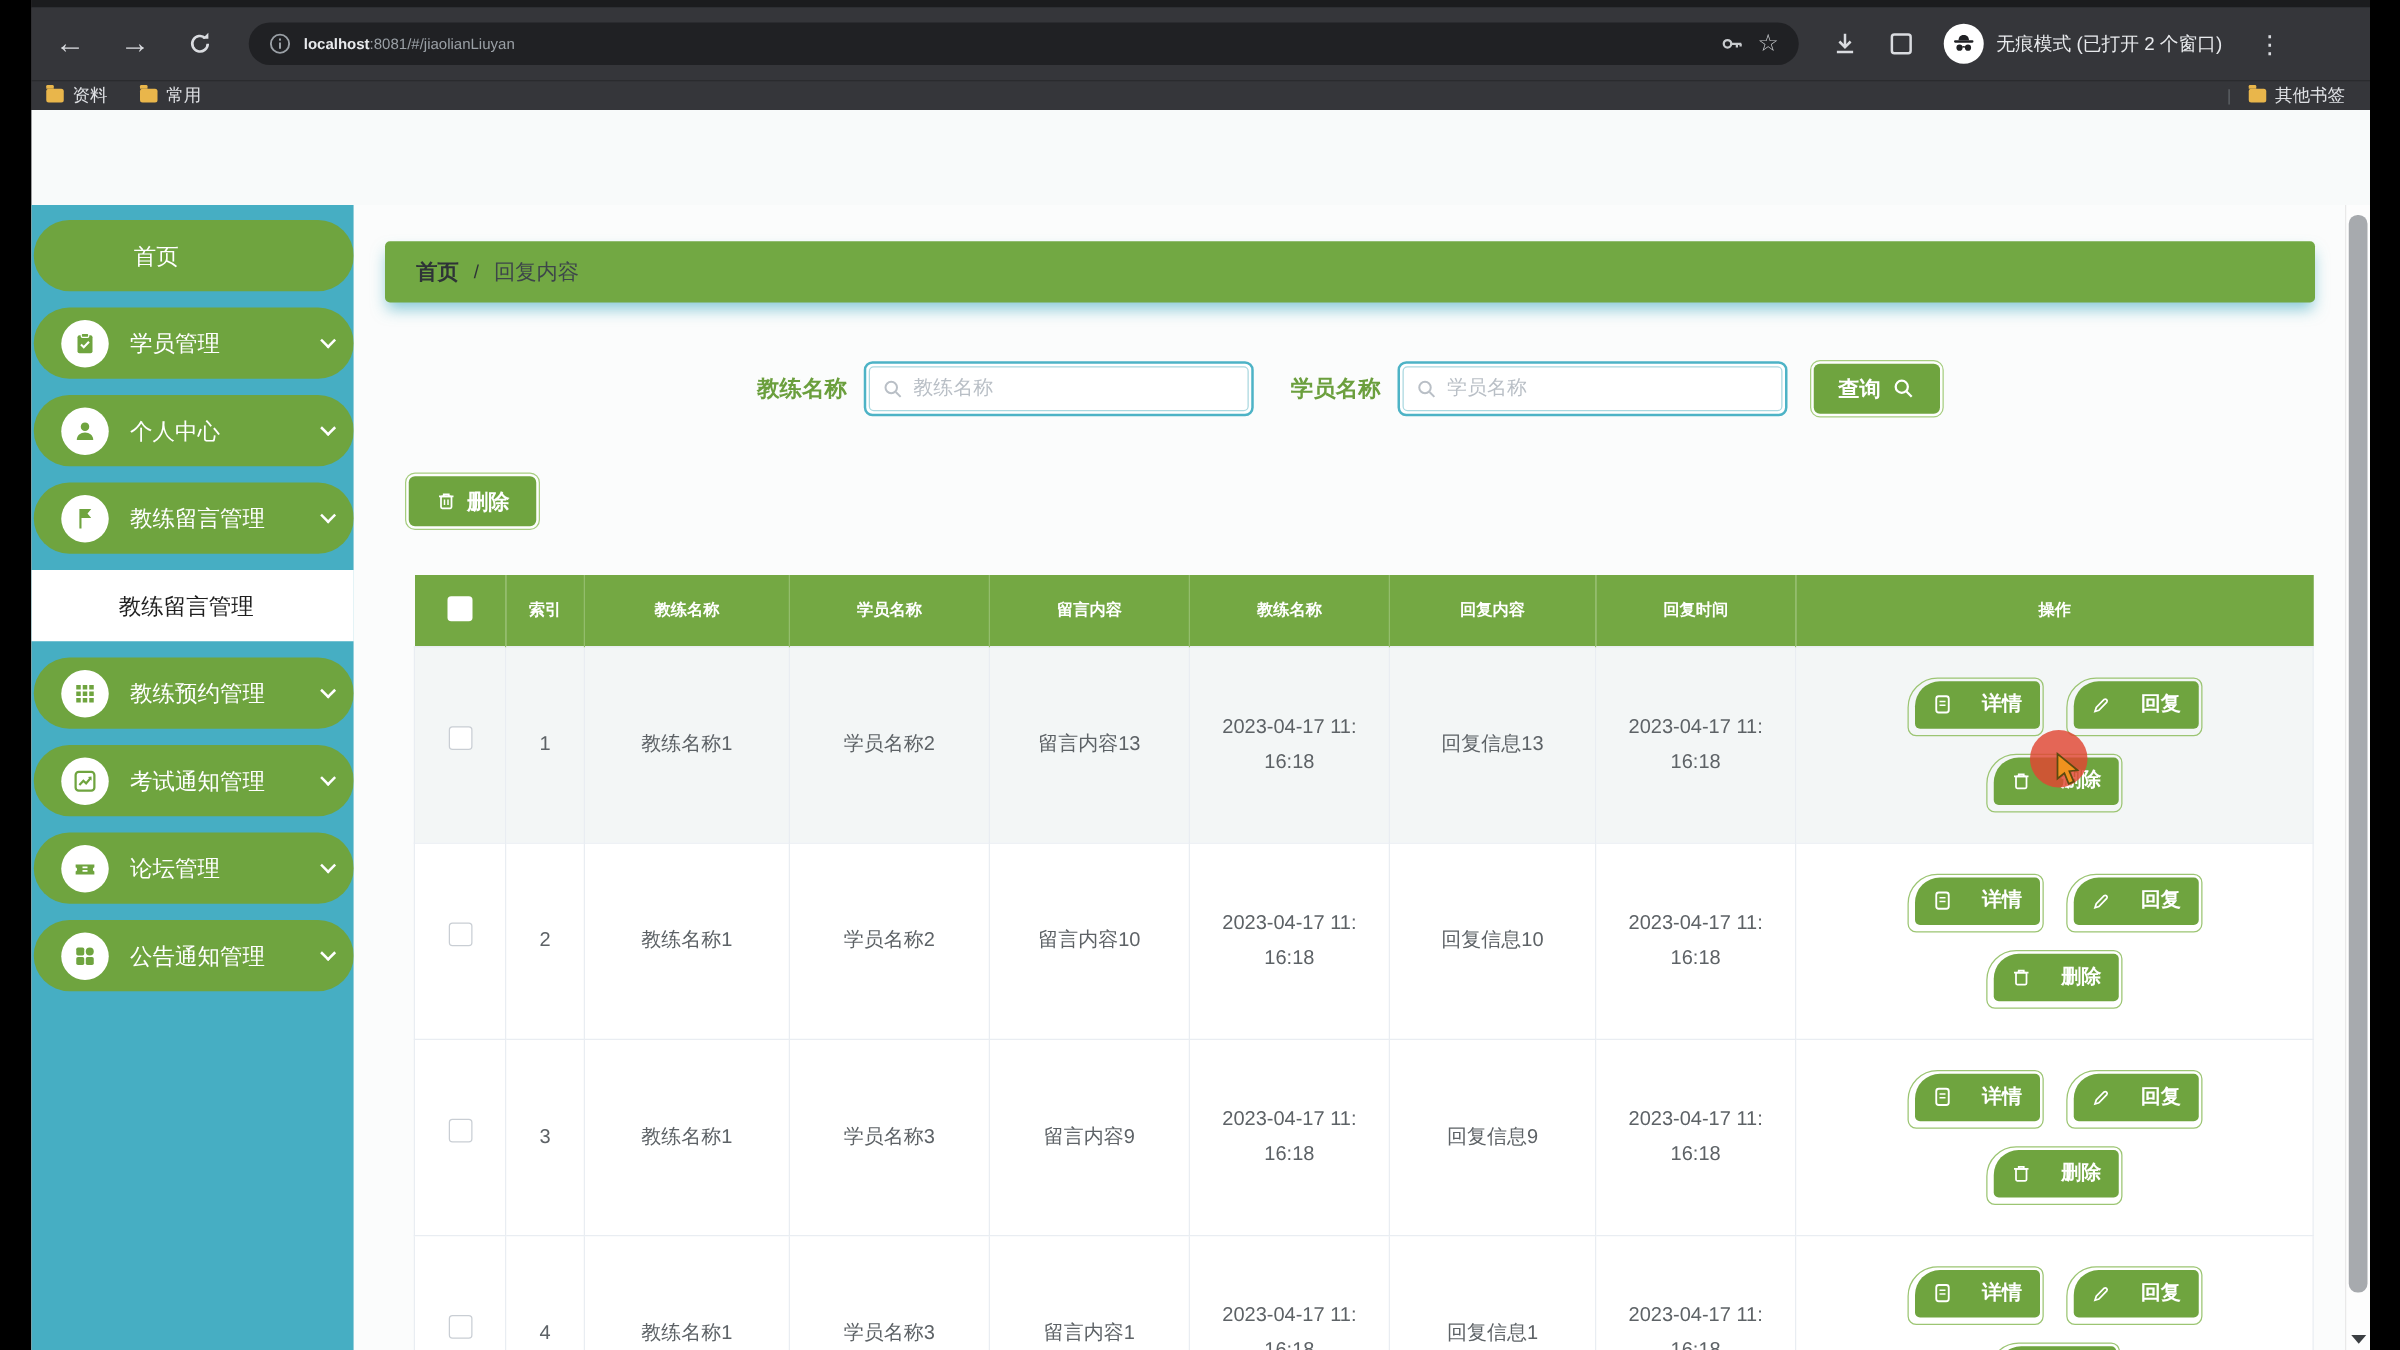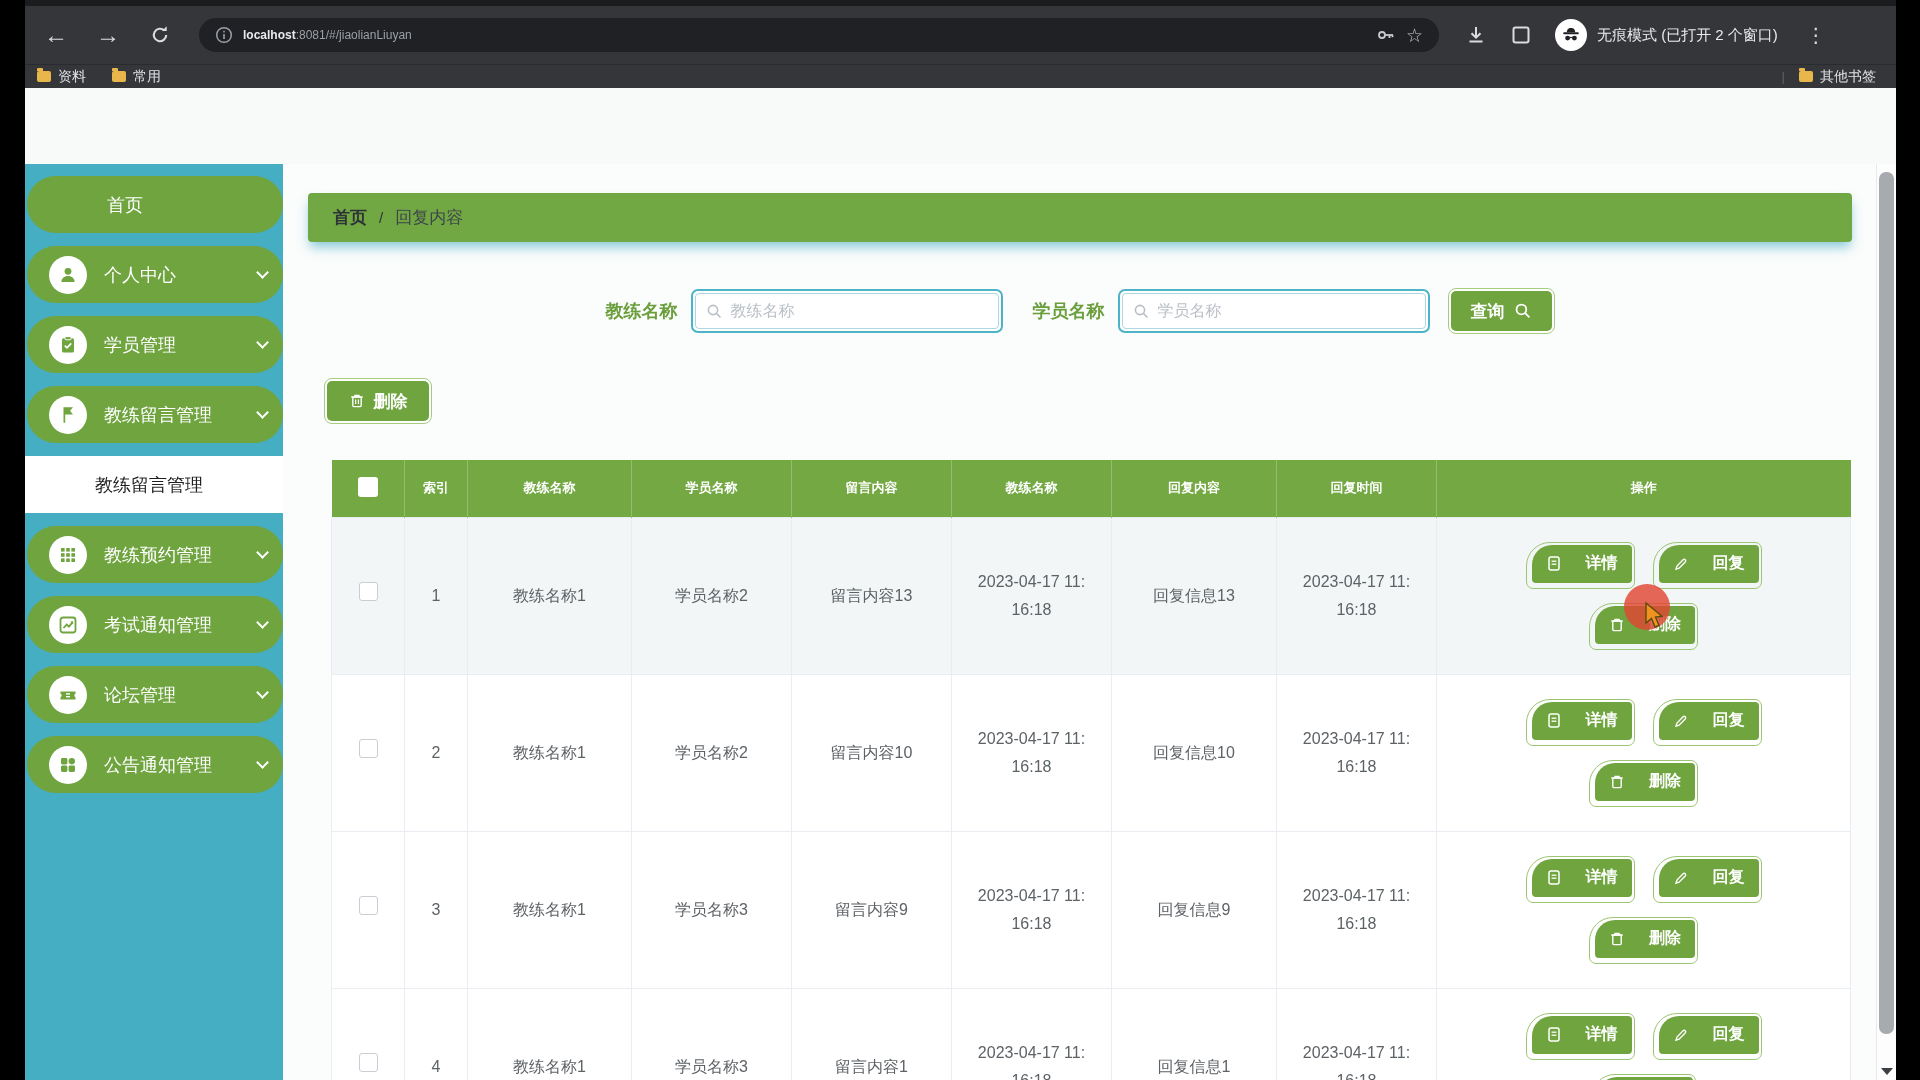--- a/index.html
+++ b/index.html
@@ -201,37 +201,37 @@
 
         <div class="sidebar">
 
           <div class="side-item noicon">
             <span class="side-label">首页</span>
           </div>
 
           <div class="side-item">
             <span class="side-icon">
               <svg width="20" height="20" viewBox="0 0 20 20">
-                  <circle cx="10" cy="6.3" r="3.4" fill="#6fa43f"></circle>
-                  <path d="M3.4 17c0-3.7 3-6 6.6-6s6.6 2.3 6.6 6z" fill="#6fa43f"></path>
-                </svg>
-            </span>
-            <span class="side-label">个人中心</span>
-            <span class="chev"></span>
-          </div>
-
-          <div class="side-item">
-            <span class="side-icon">
-              <svg width="20" height="20" viewBox="0 0 20 20">
                   <rect x="4" y="3.2" width="12" height="14.3" rx="1.6" fill="#6fa43f"></rect>
                   <rect x="7" y="1.6" width="6" height="3.2" rx="1" fill="#6fa43f" stroke="#fff" stroke-width="1"></rect>
                   <path d="m6.8 10.6 2.2 2.2 4.2-4.4" fill="none" stroke="#fff" stroke-width="1.7"></path>
                 </svg>
             </span>
             <span class="side-label">学员管理</span>
+            <span class="chev"></span>
+          </div>
+
+          <div class="side-item">
+            <span class="side-icon">
+              <svg width="20" height="20" viewBox="0 0 20 20">
+                  <circle cx="10" cy="6.3" r="3.4" fill="#6fa43f"></circle>
+                  <path d="M3.4 17c0-3.7 3-6 6.6-6s6.6 2.3 6.6 6z" fill="#6fa43f"></path>
+                </svg>
+            </span>
+            <span class="side-label">个人中心</span>
             <span class="chev"></span>
           </div>
 
           <div class="side-item">
             <span class="side-icon">
               <svg width="20" height="20" viewBox="0 0 20 20">
                   <path d="M5.5 2.2h9.5l-3 3.6 3 3.6H7.2v8.4H5.5z" fill="#6fa43f"></path>
                 </svg>
             </span>
             <span class="side-label">教练留言管理</span>

